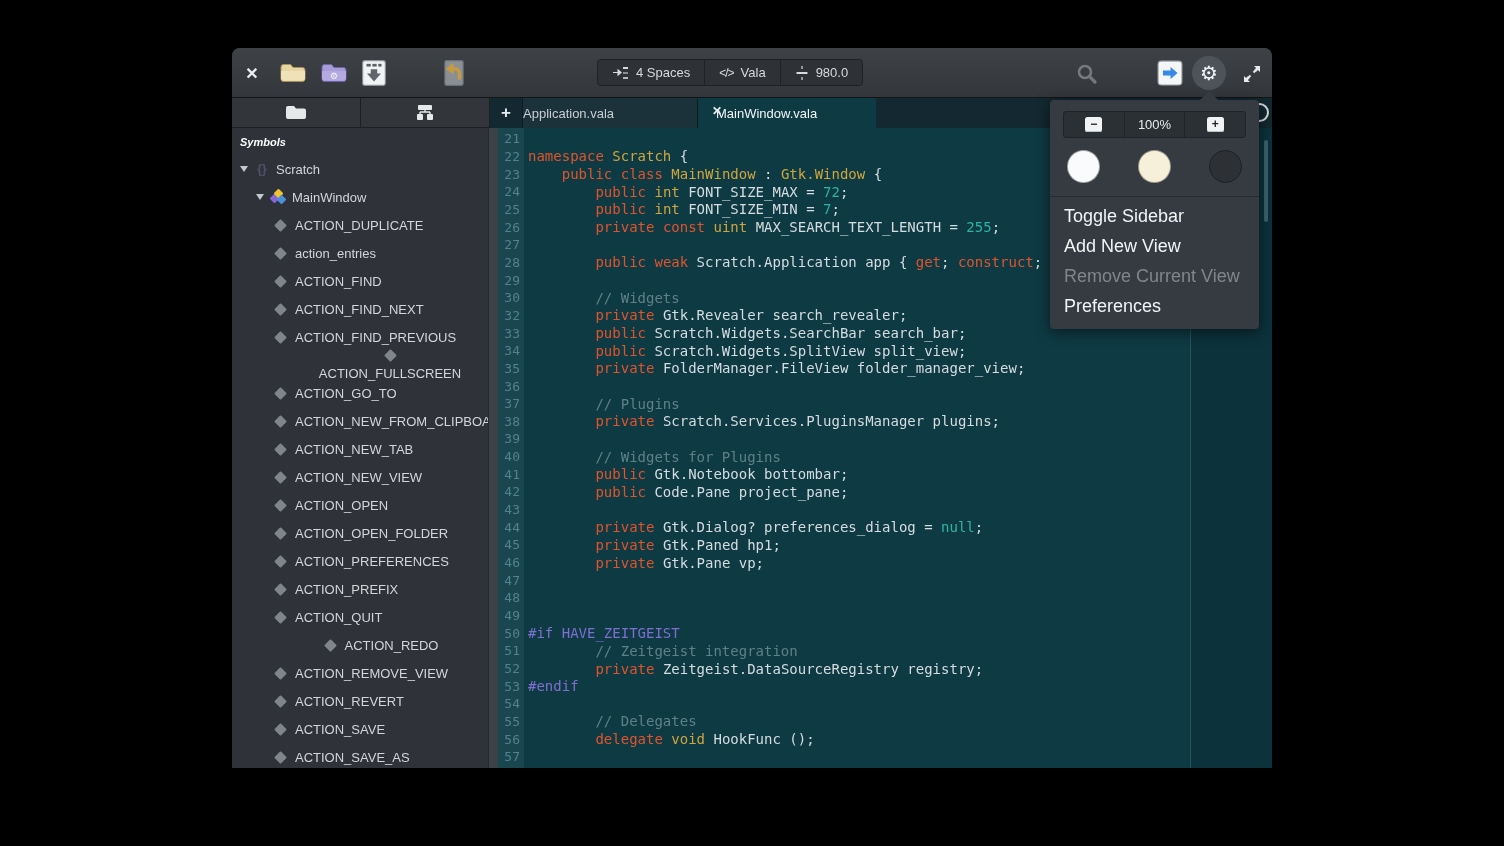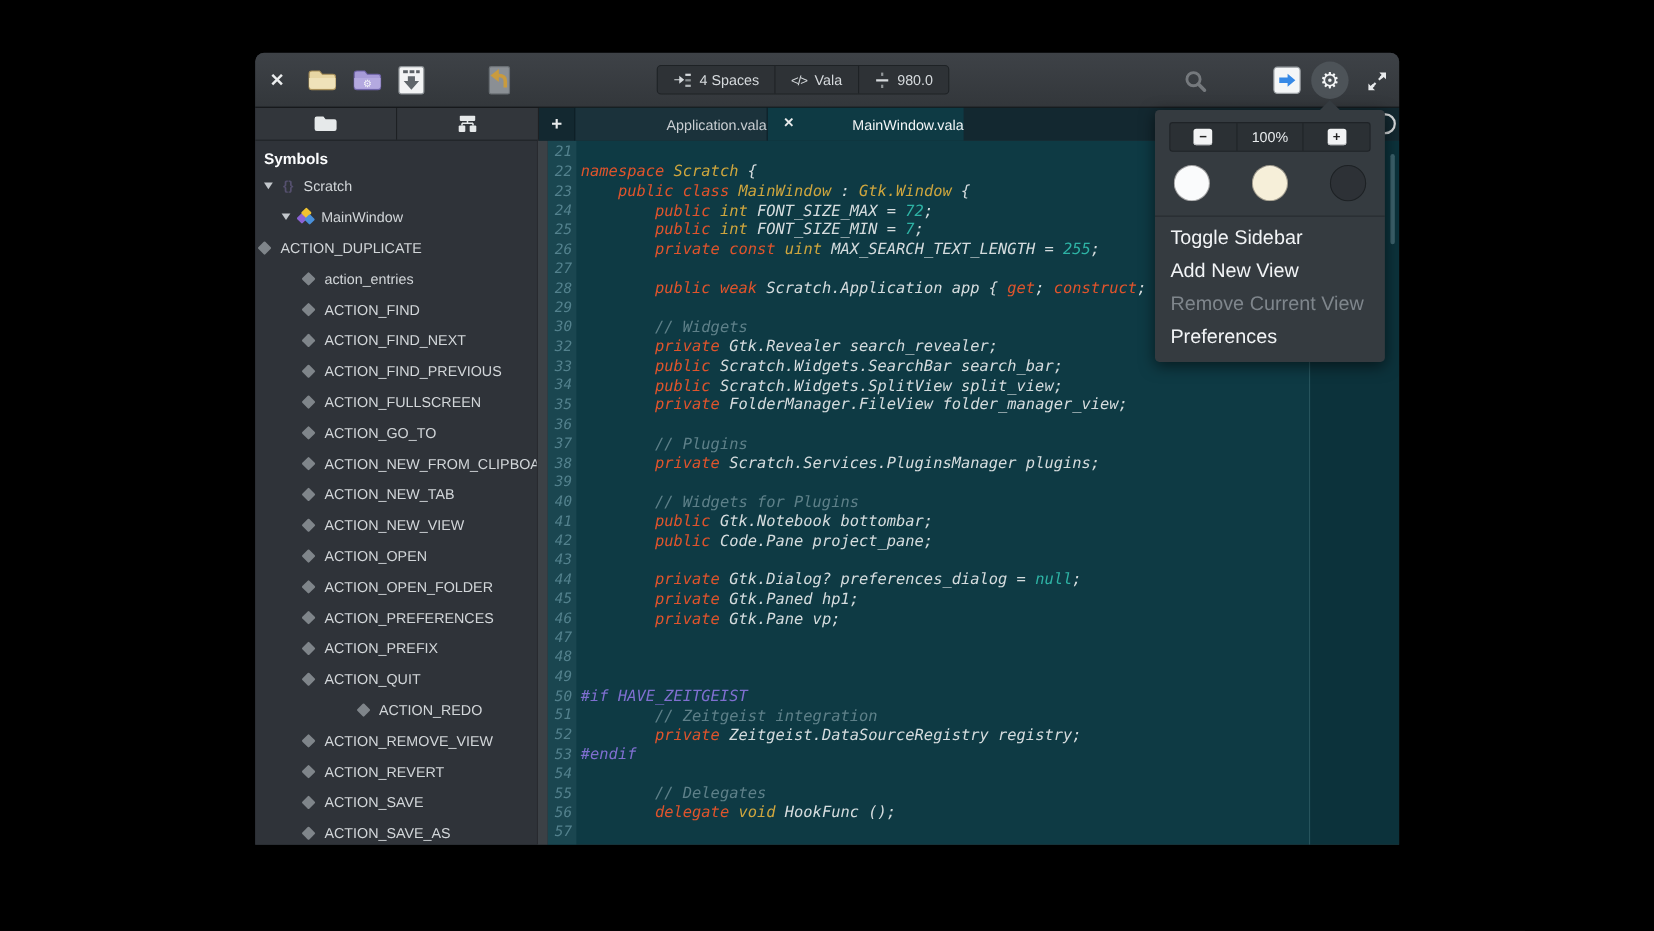--- a/index.html
+++ b/index.html
@@ -35,47 +35,47 @@
   .code-glyph{color:#d6dadd;font-size:12px;letter-spacing:-1px;}
 
   
   .subbar{display:flex;height:30px;}
   .side-tabs{width:258px;display:flex;background:#32363b;border-bottom:1px solid #1d2023;box-sizing:border-box;}
   .side-tabs button{flex:1;background:transparent;border:none;border-right:1px solid #1d2023;
                     display:flex;align-items:center;justify-content:center;cursor:default;}
   .tabbar{flex:1;position:relative;background:#132830;}
   .newtab{position:absolute;left:0;top:0;width:32px;height:30px;background:transparent;border:none;
           color:#e8ebec;font-size:17px;font-weight:bold;cursor:default;}
-  .tab{position:absolute;top:0;height:30px;display:flex;align-items:center;justify-content:flex-end;
+  .tab{position:absolute;top:0;height:30px;display:flex;align-items:center;justify-content:flex-start;
        box-sizing:border-box;font-size:13px;}
   .tab.inactive{left:32px;width:176px;background:#1b323b;color:#c9ced2;
        border-left:1px solid #0d1d24;border-right:1px solid #0d1d24;}
   .tab.active{left:208px;width:178px;background:#0e3a44;color:#f2f5f6;}
   .tab-close{position:absolute;left:14px;top:6px;background:transparent;border:none;color:#e8ebec;
              font-size:12px;font-weight:bold;cursor:default;padding:0;}
   .tab.active .tab-label{margin-left:18px;}
   .history-ring{position:absolute;left:760px;top:5px;width:15px;height:15px;border-radius:50%;
                 border:2px solid #d7dadc;z-index:5;}
 
   
   .content{display:flex;height:640px;}
   .sidebar{position:relative;width:256px;background:#2f3339;overflow:hidden;}
-  .sidebar-title{position:absolute;left:8px;top:8px;font-size:14px;font-weight:bold;color:#fbfcfd;}
+  .sidebar-title{position:absolute;left:8px;top:8px;font-size:11px;font-weight:bold;color:#fbfcfd;font-style:italic;}
   .tree{position:absolute;left:0;right:0;top:27px;bottom:0;overflow:hidden;}
   .tree-row{display:flex;align-items:center;height:28px;gap:6px;color:#d2d6d9;font-size:13px;white-space:nowrap;}
   .expander{width:0;height:0;border-left:4.5px solid transparent;border-right:4.5px solid transparent;
             border-top:6px solid #c3c8cc;flex:none;}
   .icon-ns{color:#55506e;font-size:12px;font-weight:bold;flex:none;width:16px;text-align:center;}
   .icon-class{position:relative;width:16px;height:16px;flex:none;}
   .icon-class i{position:absolute;width:7px;height:7px;transform:rotate(45deg);border-radius:1px;}
   .icon-field{width:9px;height:9px;transform:rotate(45deg);background:#7f858a;border-radius:1px;flex:none;margin:0 4px;}
 
   .splitter{width:10px;background:#3c4146;border-left:1px solid #26292d;box-sizing:border-box;}
 
-  .editor{position:relative;flex:1;background:#0e3a44;overflow:hidden;font-style:italic;}
+  .editor{position:relative;flex:1;background:#0e3a44;overflow:hidden;}
   .gutter-bg{position:absolute;left:0;top:0;bottom:0;width:26px;background:#1a4650;}
   .margin-line{position:absolute;left:692px;top:0;bottom:0;width:1px;background:#27545d;}
   .margin-shade{position:absolute;left:693px;right:0;top:0;bottom:0;background:rgba(0,0,0,.12);}
   .code-lines{position:absolute;left:0;right:0;top:2px;}
   .crow{display:flex;height:17.66px;align-items:center;}
   .lnum{flex:none;width:22px;padding-right:4px;text-align:right;
         font-family:"DejaVu Sans Mono",monospace;font-size:13px;color:#53818d;}
   .lcode{white-space:pre;font-family:"DejaVu Sans Mono",monospace;font-size:14px;margin-left:4px;}
   .tok-k{color:var(--syn-k);} .tok-t{color:var(--syn-t);} .tok-p{color:var(--syn-p);}
   .tok-n{color:var(--syn-n);} .tok-c{color:var(--syn-c);} .tok-d{color:var(--syn-d);margin-top:35px;}
@@ -243,41 +243,41 @@
             </div>
             <div class="tree-row" style="padding-left: 24px;">
               <span class="expander"></span>
               <span class="icon-class">
                 <i style="background: rgb(138, 99, 212); left: 1px; top: 6px;"></i>
                 <i style="background: rgb(240, 195, 48); left: 4.5px; top: 1px;"></i>
                 <i style="background: rgb(74, 144, 217); left: 8px; top: 7px;"></i>
               </span>
               <span>MainWindow</span>
             </div>
-            <div class="tree-row" style="">
+            <div class="tree-row" style="padding-left: 40px;">
               <span class="icon-field"></span>
               <span>ACTION_DUPLICATE</span>
             </div>
             <div class="tree-row" style="padding-left: 40px;">
               <span class="icon-field"></span>
               <span>action_entries</span>
             </div>
             <div class="tree-row" style="padding-left: 40px;">
               <span class="icon-field"></span>
               <span>ACTION_FIND</span>
             </div>
             <div class="tree-row" style="padding-left: 40px;">
               <span class="icon-field"></span>
               <span>ACTION_FIND_NEXT</span>
             </div>
             <div class="tree-row" style="padding-left: 40px;">
               <span class="icon-field"></span>
               <span>ACTION_FIND_PREVIOUS</span>
             </div>
-            <div class="tree-row" style="padding-left: 40px;">
+            <div class="tree-row" style="padding-left: 60px; flex-direction: column;">
               <span class="icon-field"></span>
               <span>ACTION_FULLSCREEN</span>
             </div>
             <div class="tree-row" style="padding-left: 40px;">
               <span class="icon-field"></span>
               <span>ACTION_GO_TO</span>
             </div>
             <div class="tree-row" style="padding-left: 40px;">
               <span class="icon-field"></span>
               <span>ACTION_NEW_FROM_CLIPBOARD</span>

